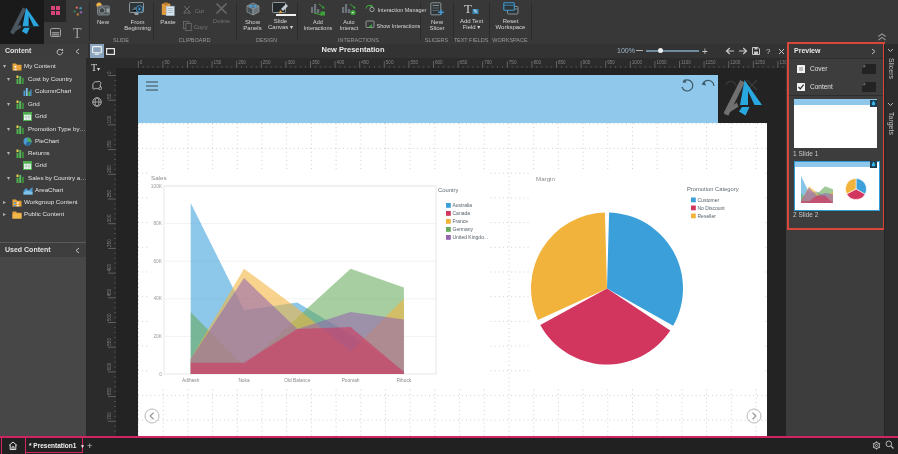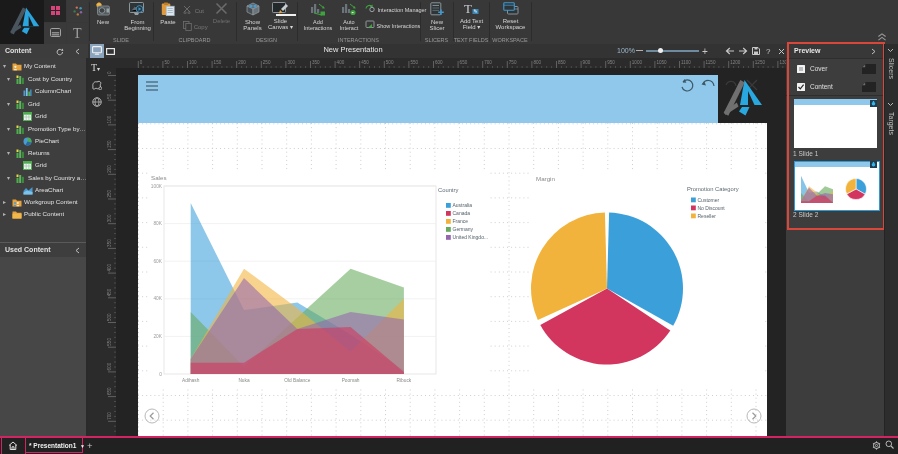--- a/index.html
+++ b/index.html
@@ -233,21 +233,21 @@
   </div>
 
   <div class="abs" style="left:89.5px;top:44px;width:14px;height:14px;background:#8ba5be;"></div>
   <svg class="abs" style="left:91.5px;top:46px;" width="10" height="10" viewBox="0 0 10 10">
     <rect x="0.6" y="0.6" width="8.8" height="6.2" rx="0.8" fill="none" stroke="#f2f2f2" stroke-width="1.1"></rect>
     <path d="M3.5 7.5 H6.5 L7.5 8.8 H2.5 Z" fill="#f2f2f2"></path>
   </svg>
   <svg class="abs" style="left:106px;top:48px;" width="9" height="7" viewBox="0 0 9 7">
     <rect x="0.6" y="0.6" width="7.8" height="5.8" fill="none" stroke="#e8e8e8" stroke-width="1.2"></rect>
   </svg>
-  <div class="abs" style="left:253px;top:45px;width:200px;text-align:center;color:#e8e8e8;font-size:7.5px;font-weight:normal;">New Presentation</div>
+  <div class="abs" style="left:253px;top:45px;width:200px;text-align:center;color:#e8e8e8;font-size:7.5px;font-weight:bold;">New Presentation</div>
 
   <div class="abs" style="left:617px;top:47px;color:#9db8cc;font-size:7px;">100%</div>
   <div class="abs" style="left:636px;top:50px;width:7px;height:1.4px;background:#b0b0b0;"></div>
   <div class="abs" style="left:646px;top:50.4px;width:53px;height:1.2px;background:#6f8ba0;"></div>
   <div class="abs" style="left:658px;top:48px;width:5px;height:5px;border-radius:50%;background:#efefef;"></div>
   <div class="abs" style="left:702px;top:46px;color:#c8c8c8;font-size:10px;">+</div>
   <svg class="abs" style="left:725px;top:47px;" width="10" height="8" viewBox="0 0 10 8">
       <path d="M9 4 H2 M4.8 1 L1.5 4 L4.8 7" fill="none" stroke="#c8c8c8" stroke-width="1.2"></path>
     </svg>
   <svg class="abs" style="left:738px;top:47px;" width="10" height="8" viewBox="0 0 10 8">

